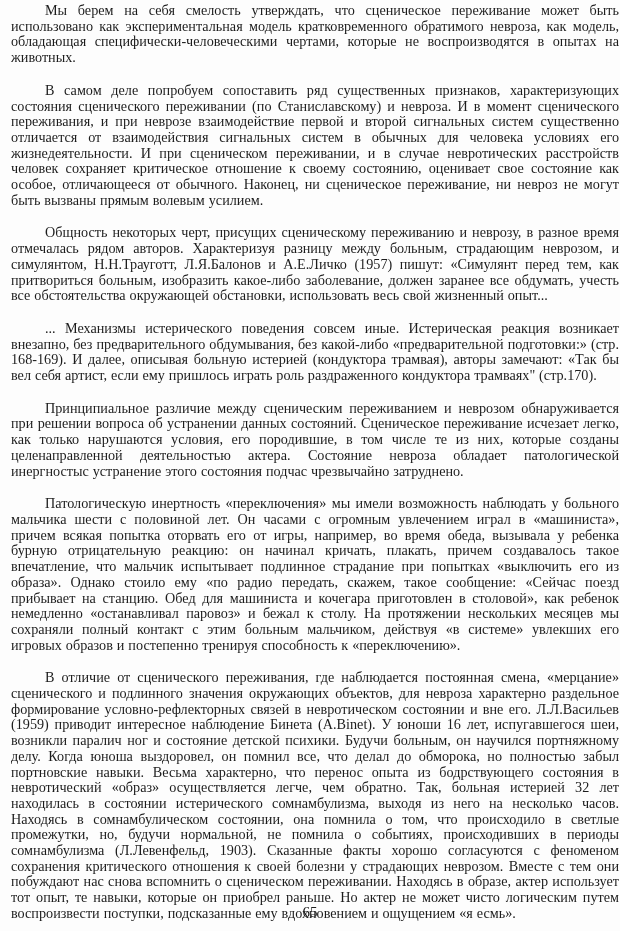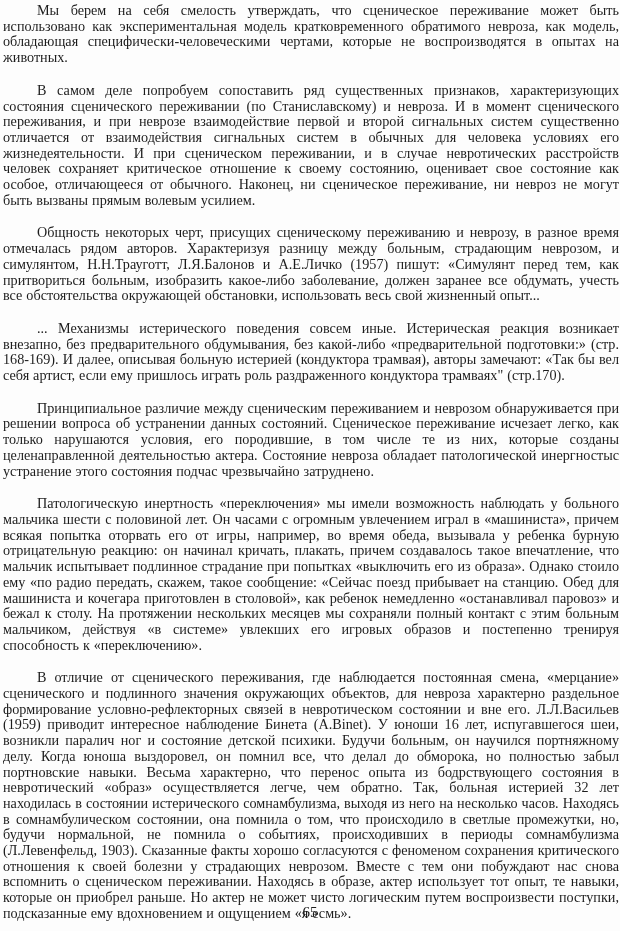--- a/index.html
+++ b/index.html
@@ -8,21 +8,21 @@
     background: #ffffff;
   }
   .page {
     position: relative;
     width: 620px;
     height: 931px;
     background: #fdfdfd;
     font-family: "Liberation Serif", "DejaVu Serif", serif;
     color: #1c1c1c;
     box-sizing: border-box;
-    padding: 3px 1px 0 3px;
+    padding: 3px 1px 0 11px;
     overflow: hidden;
   }
   .text-block p {
     margin: 0 0 17px 0;
     font-size: 14.2px;
     line-height: 15.7px;
     text-align: justify;
     text-indent: 34px;
     word-spacing: 0.4px;
     -webkit-font-smoothing: antialiased;

